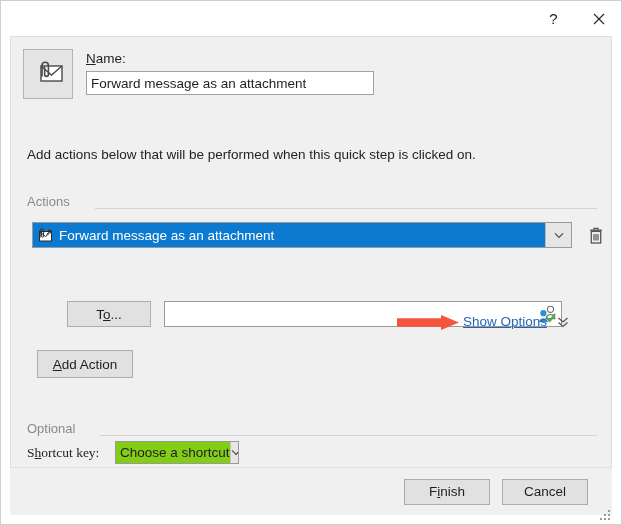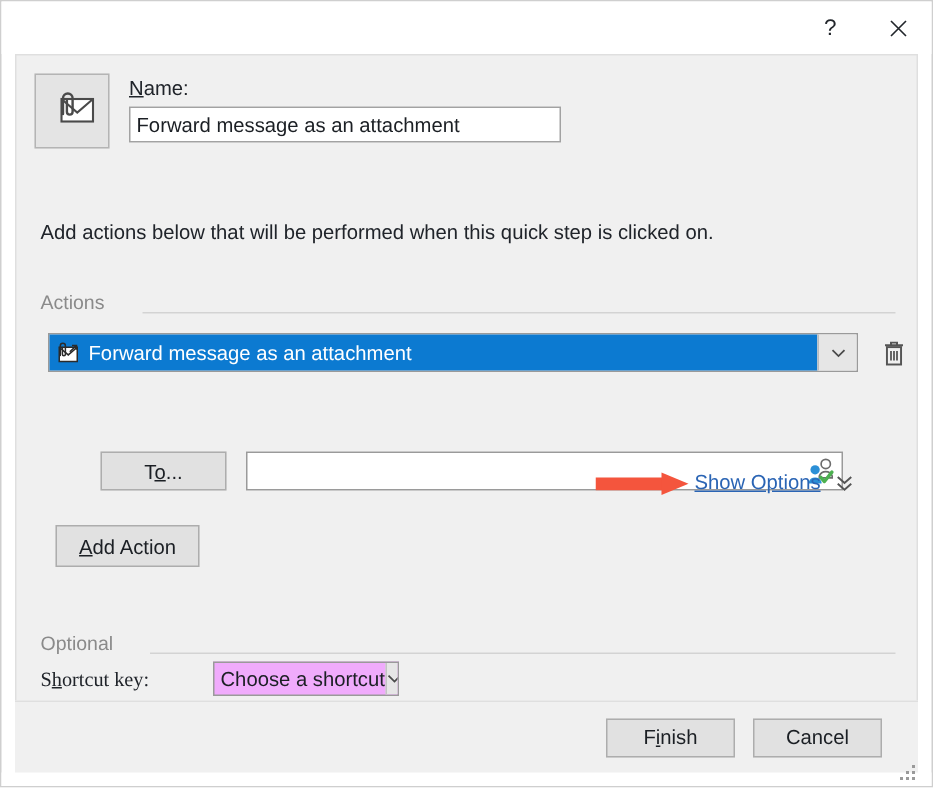--- a/index.html
+++ b/index.html
@@ -299,25 +299,24 @@
     top: 404px;
     display: flex;
     align-items: center;
   }
   #shortcut-label { width: 88px; font-family: Liberation Serif, serif; }
   #shortcut-combo {
     width: 124px;
     height: 23px;
     box-sizing: border-box;
     border: 1px solid #9a9a9a;
-    background: #f0abfc;
+    background: #84cc16;
     display: flex;
     align-items: stretch;
     overflow: hidden;
-    margin-left: 27px;
   }
   #shortcut-value {
     flex: 1;
     display: flex;
     align-items: center;
     padding-left: 4px;
     font-size: 13.5px;
     color: #1b1f24;
     white-space: nowrap;
   }

